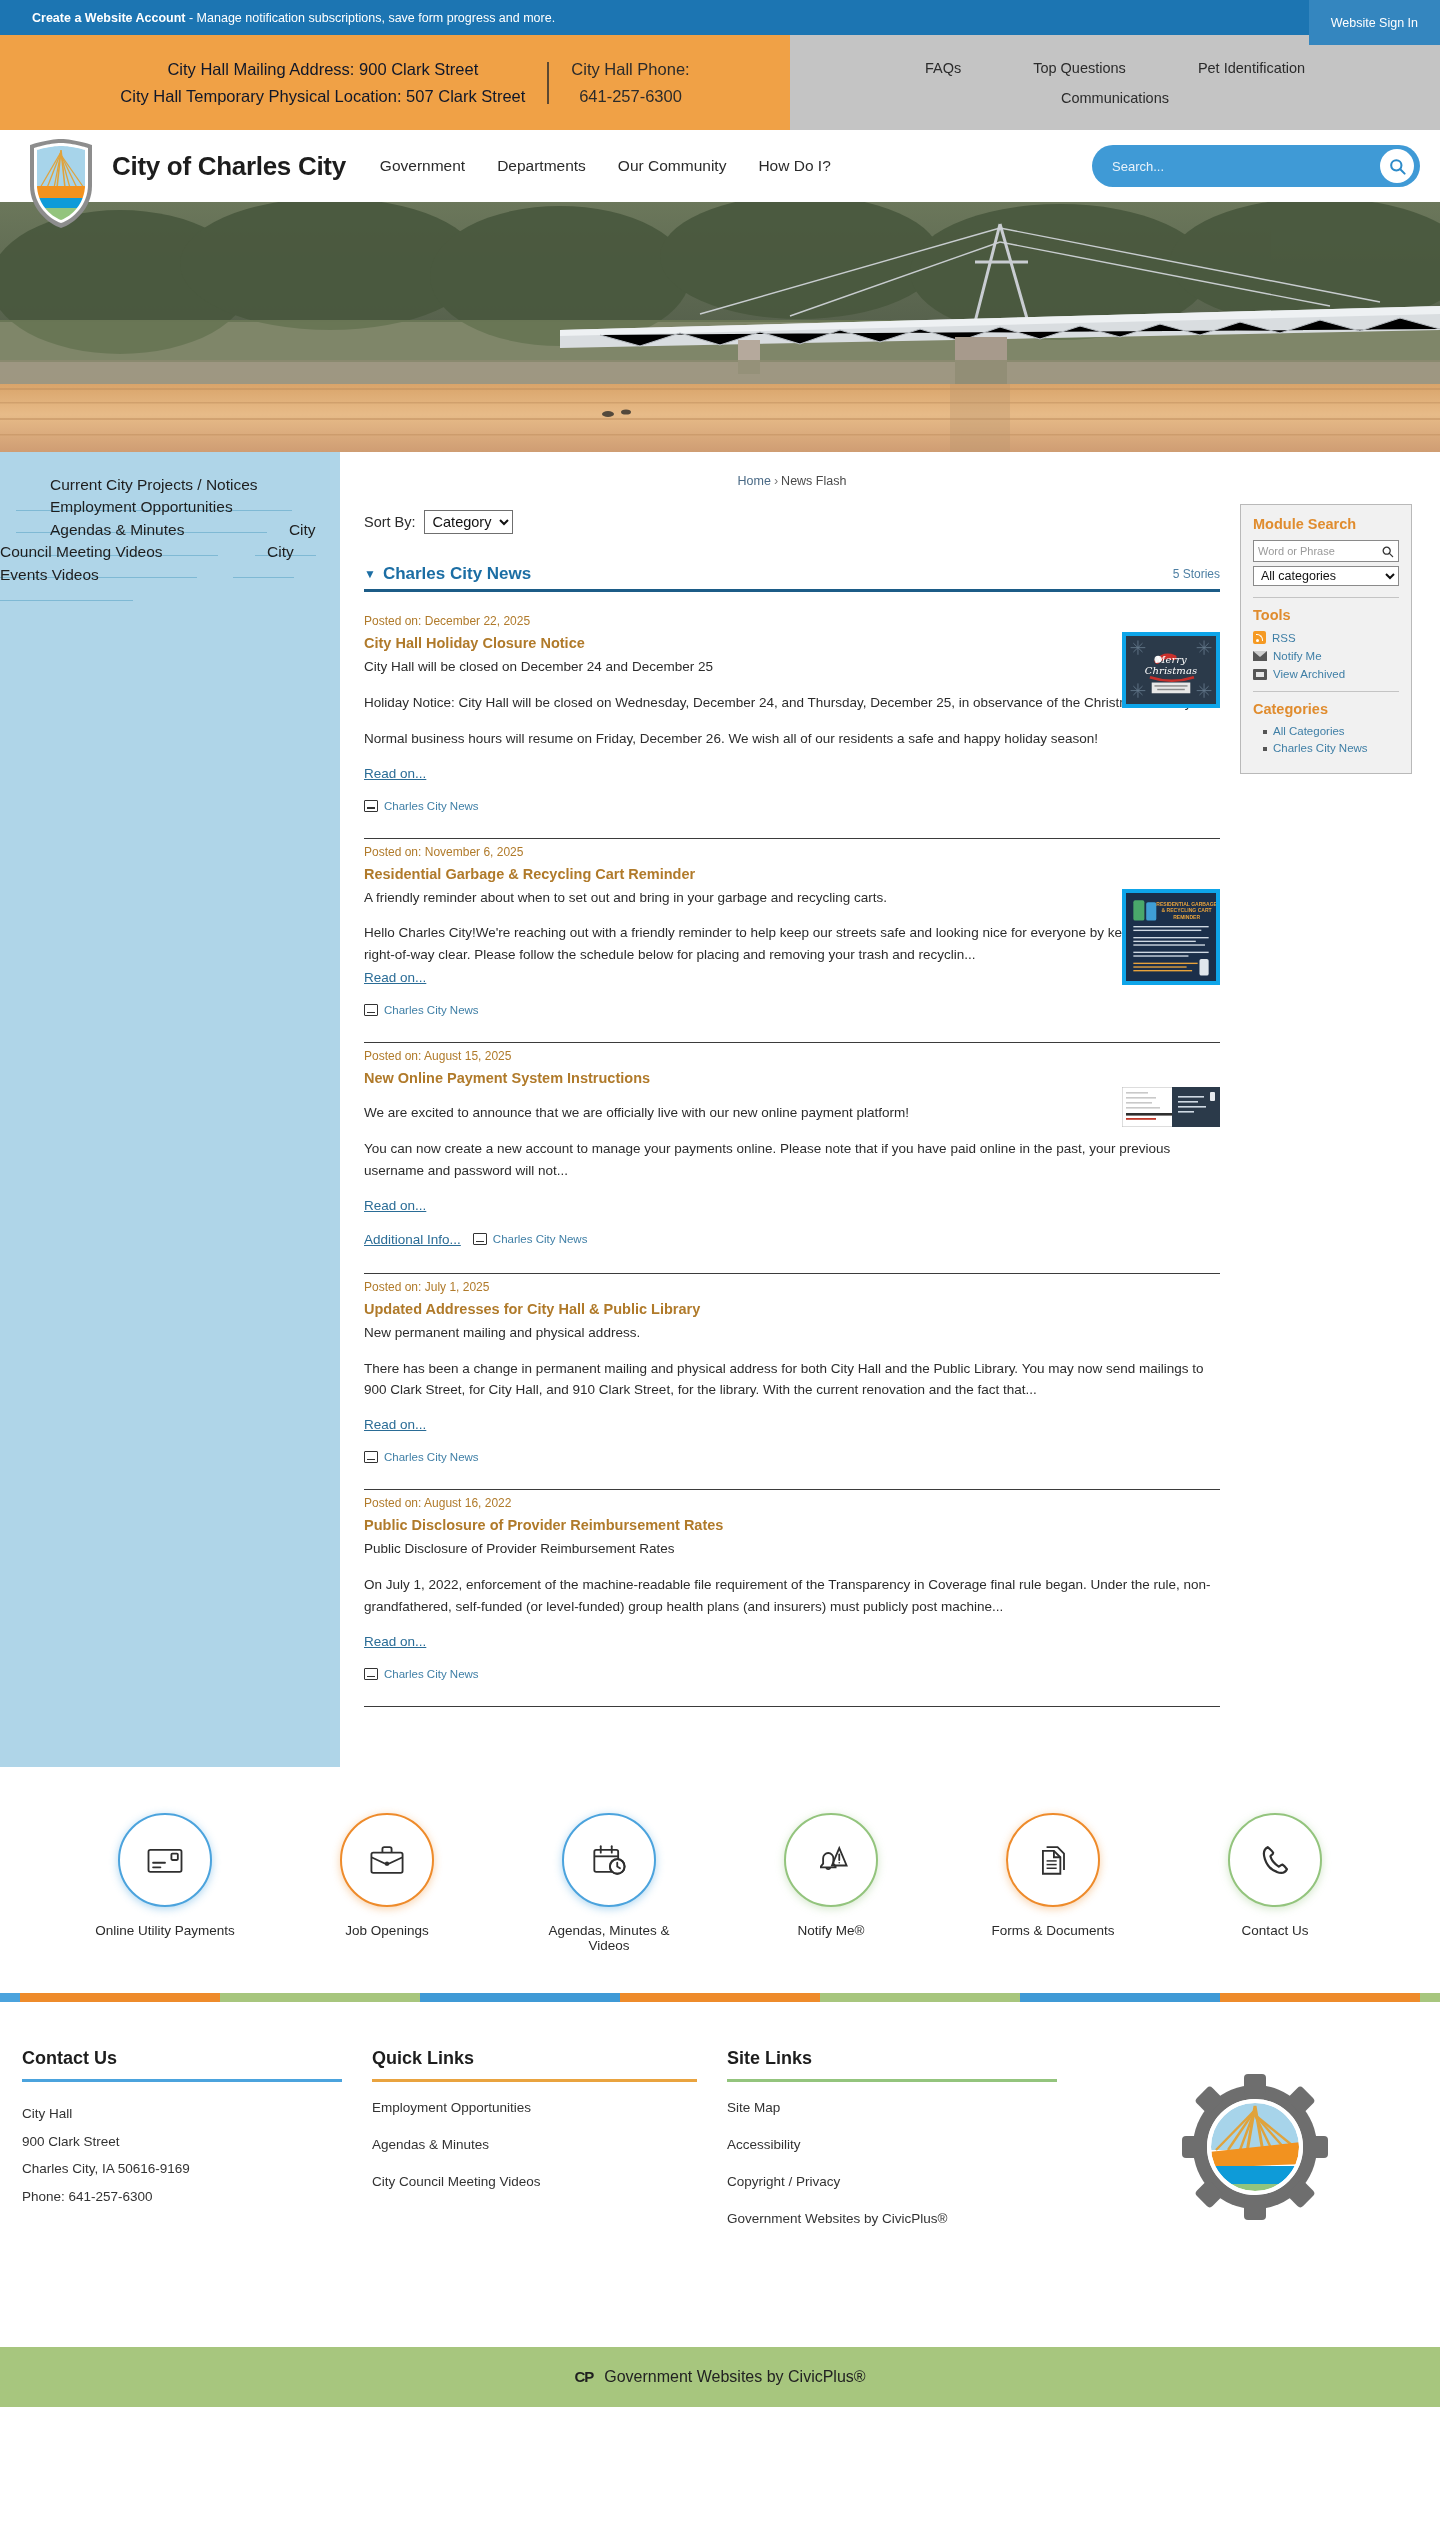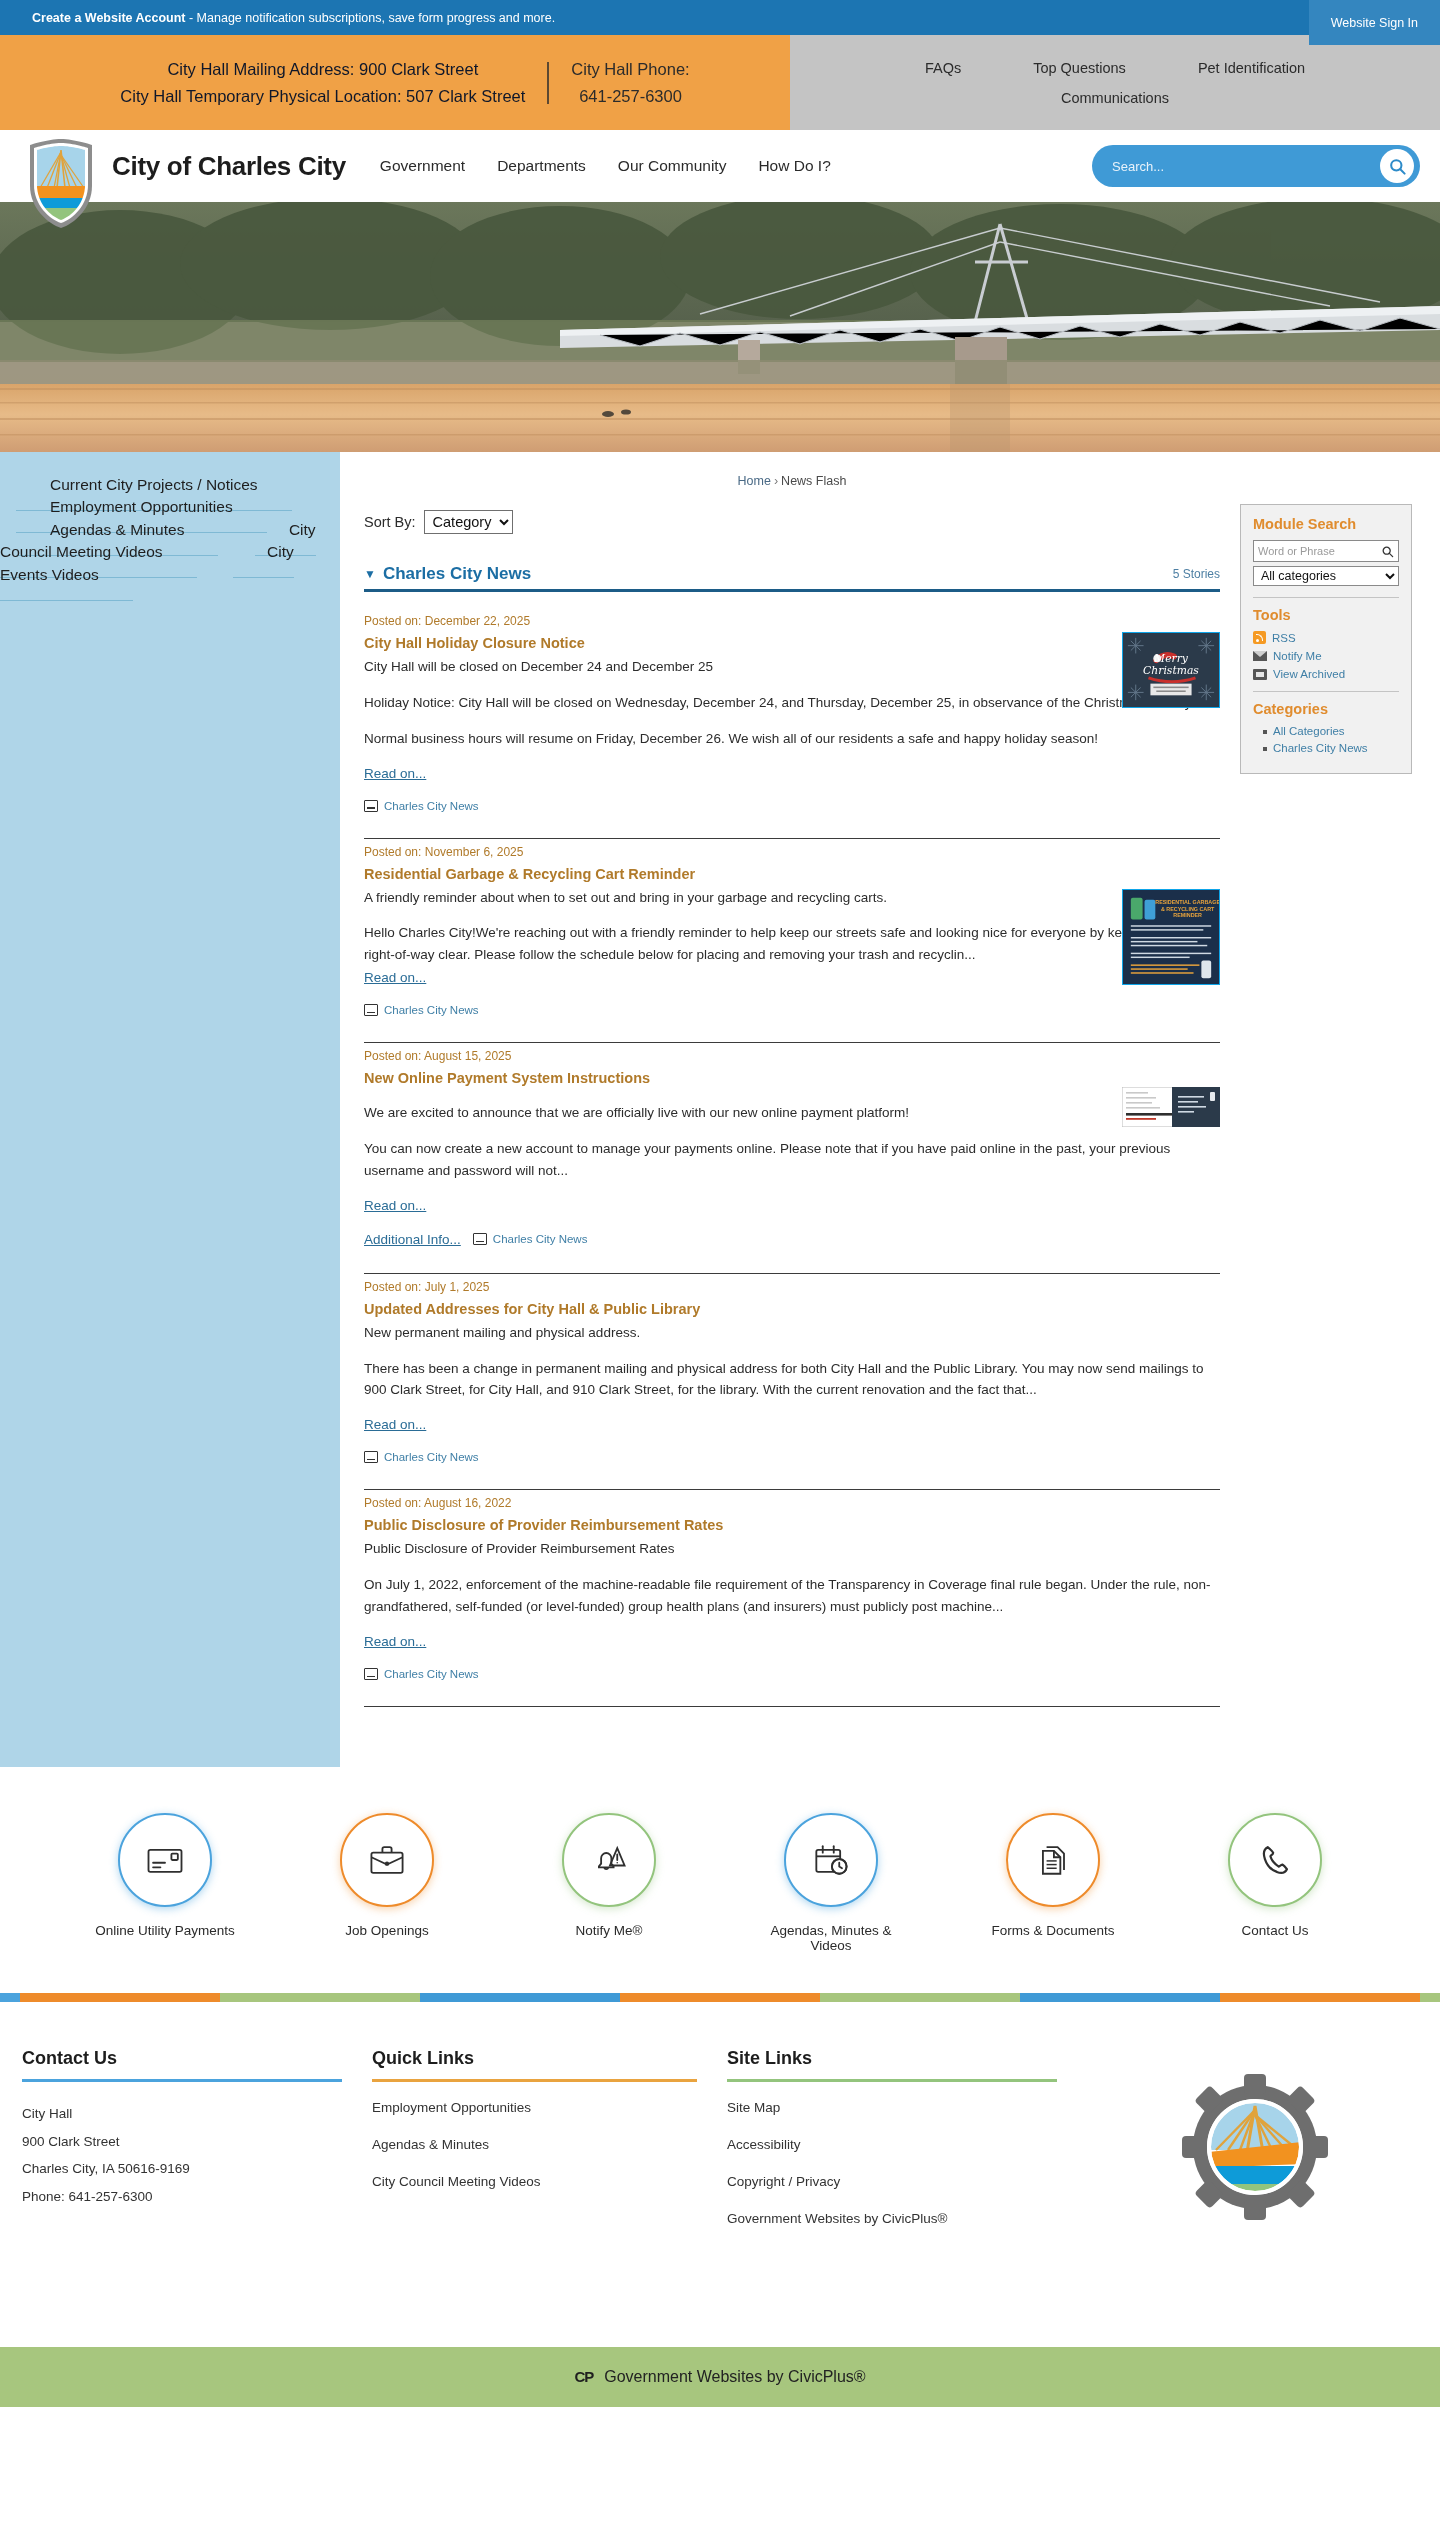--- a/index.html
+++ b/index.html
@@ -218,21 +218,21 @@
   .news-ico{
     width:14px;height:12px;border:1.4px solid #333;border-radius:1px;
     display:inline-block;position:relative;flex-shrink:0;
   }
   .news-ico:after{
     content:"";position:absolute;left:2px;right:2px;bottom:2px;height:1.4px;background:#333;
   }
   .thumb{
     position:absolute;right:0;
     width:98px;
-    border:1px solid #0ea5e9;
+    border:4px solid #0ea5e9;
     background:#22c55e;
     overflow:hidden;
   }
   .thumb svg{display:block;width:100%;height:100%;}
 
   
   .rightcol{width:172px;flex-shrink:0;padding-top:30px;}
   .module{
     border:1px solid #b9b9b9;
     background:#f1f1f1;
@@ -743,45 +743,45 @@
         <rect x="7" y="16" width="34" height="22" rx="2"></rect>
         <path d="M19 16 v-4 a2 2 0 0 1 2-2 h6 a2 2 0 0 1 2 2 v4"></path>
         <path d="M7 21 L24 29 L41 21"></path>
         <circle cx="24" cy="28" r="2.4" fill="#2f2f2f" stroke="none"></circle>
       </svg>
     </span>
     <span class="quick-label">Job Openings</span>
   </a>
 
   <a class="quick">
-    <span class="quick-circle green">
-      <svg viewBox="0 0 48 48" fill="none" stroke="#2f2f2f" stroke-width="2">
-        <path d="M13 32 h16 v-1 l-2.4-3 v-6 a5.6 5.6 0 0 0 -11.2 0 v6 l-2.4 3 Z"></path>
-        <path d="M19 32 a2 2 0 0 0 4 0"></path>
-        <path d="M33 11 L41 30 H25 Z"></path>
-        <line x1="33" y1="18" x2="33" y2="24" stroke-linecap="round"></line>
-        <circle cx="33" cy="27" r="0.9" fill="#2f2f2f" stroke="none"></circle>
-      </svg>
-    </span>
-    <span class="quick-label">Notify Me®</span>
-  </a>
-
-  <a class="quick">
     <span class="quick-circle blue">
       <svg viewBox="0 0 48 48" fill="none" stroke="#2f2f2f" stroke-width="2">
         <rect x="8" y="13" width="26" height="24" rx="2"></rect>
         <line x1="8" y1="20" x2="34" y2="20"></line>
         <line x1="15" y1="9" x2="15" y2="16" stroke-linecap="round"></line>
         <line x1="27" y1="9" x2="27" y2="16" stroke-linecap="round"></line>
         <circle cx="33" cy="31" r="8" fill="#fff"></circle>
         <circle cx="33" cy="31" r="8"></circle>
         <path d="M33 27 v4 l3 2" stroke-linecap="round"></path>
       </svg>
     </span>
     <span class="quick-label">Agendas, Minutes &amp; Videos</span>
+  </a>
+
+  <a class="quick">
+    <span class="quick-circle green">
+      <svg viewBox="0 0 48 48" fill="none" stroke="#2f2f2f" stroke-width="2">
+        <path d="M13 32 h16 v-1 l-2.4-3 v-6 a5.6 5.6 0 0 0 -11.2 0 v6 l-2.4 3 Z"></path>
+        <path d="M19 32 a2 2 0 0 0 4 0"></path>
+        <path d="M33 11 L41 30 H25 Z"></path>
+        <line x1="33" y1="18" x2="33" y2="24" stroke-linecap="round"></line>
+        <circle cx="33" cy="27" r="0.9" fill="#2f2f2f" stroke="none"></circle>
+      </svg>
+    </span>
+    <span class="quick-label">Notify Me®</span>
   </a>
 
   <a class="quick">
     <span class="quick-circle orange">
       <svg viewBox="0 0 48 48" fill="none" stroke="#2f2f2f" stroke-width="2">
         <path d="M13 14 h12 l7 7 v18 h-19 Z" fill="#fff"></path>
         <path d="M17 10 h12 l7 7 v18"></path>
         <path d="M25 14 v7 h7"></path>
         <g stroke-width="1.6">
           <line x1="17" y1="25" x2="28" y2="25"></line>

